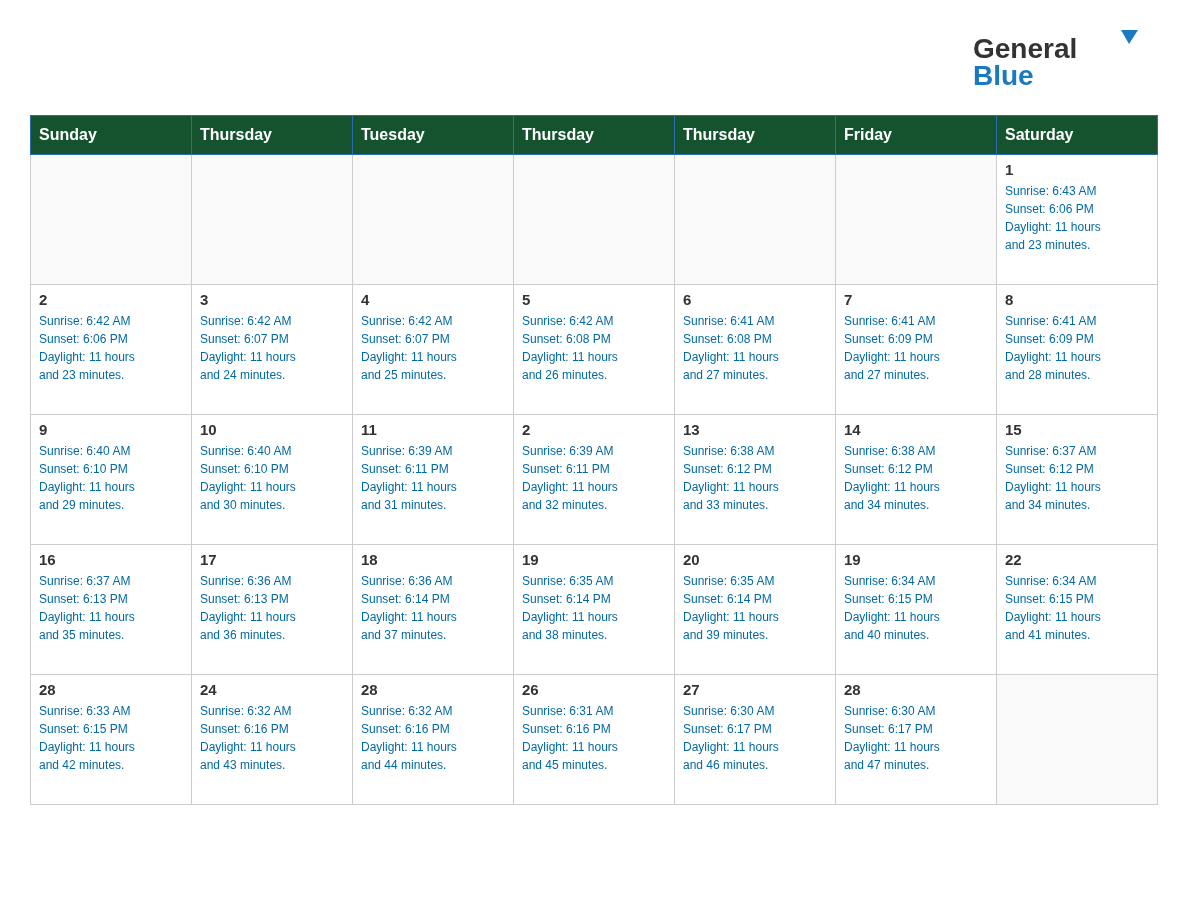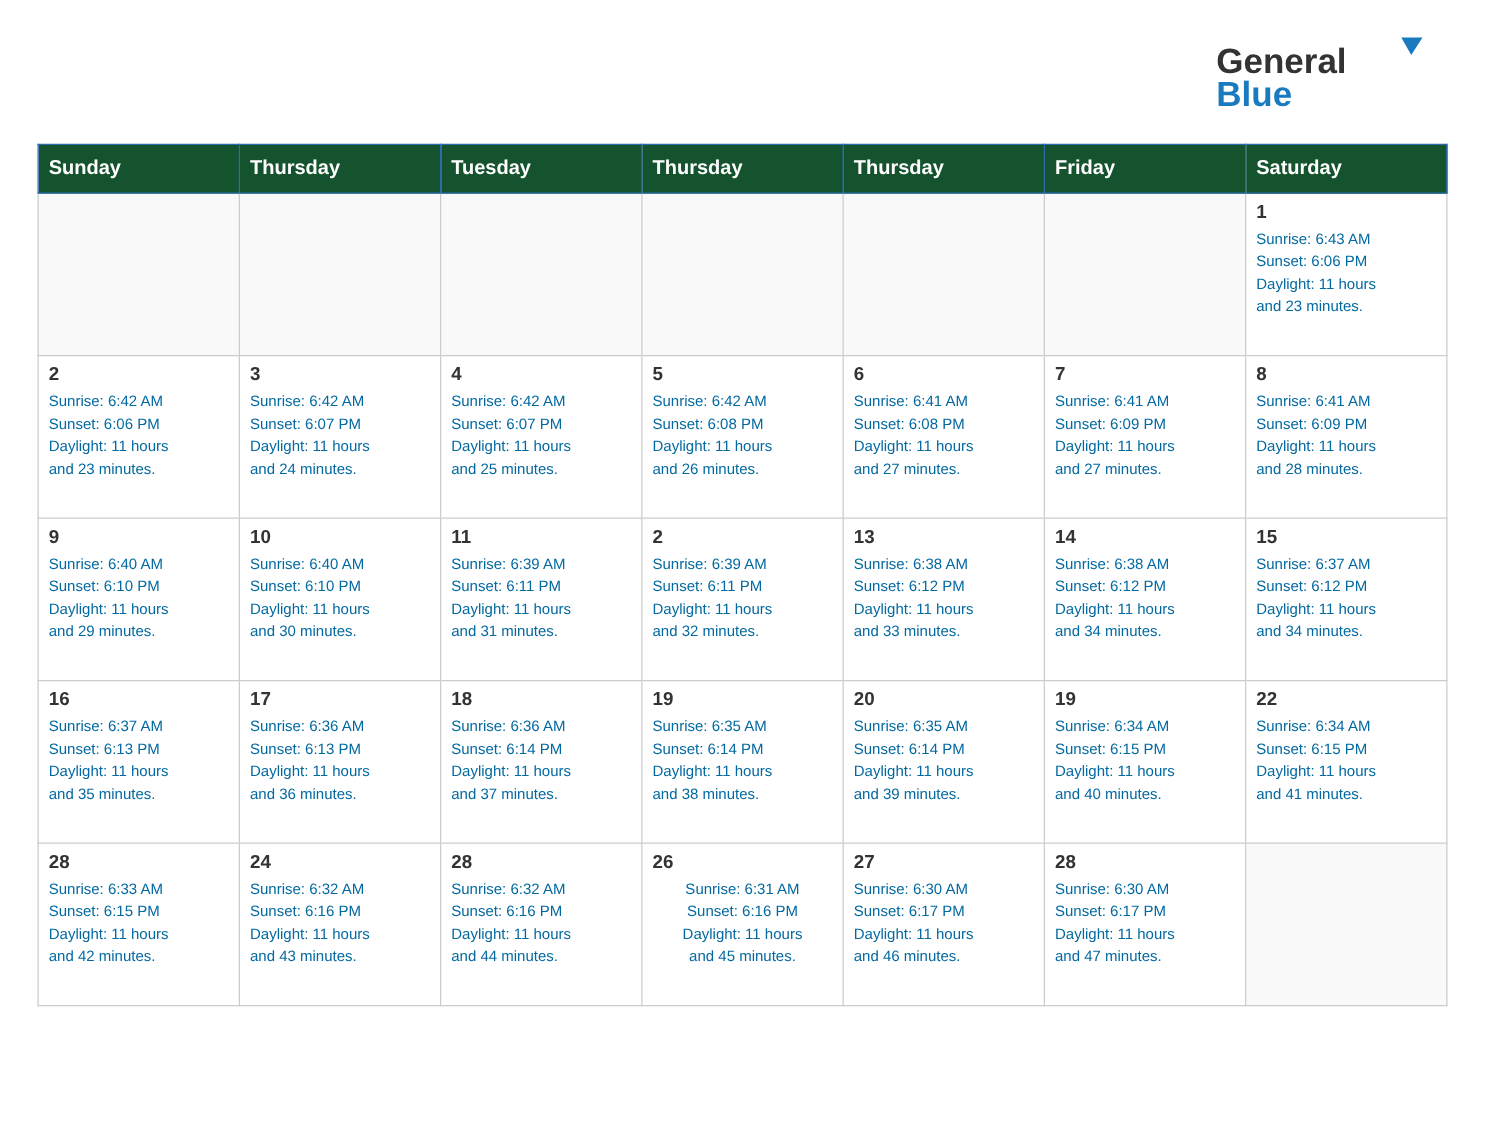--- a/index.html
+++ b/index.html
@@ -296,21 +296,21 @@
         </td>
         <td>
           <span class="day-num">28</span>
           <div class="day-info" style="white-space: pre-line;">Sunrise: 6:32 AM
 Sunset: 6:16 PM
 Daylight: 11 hours
 and 44 minutes.</div>
         </td>
         <td>
           <span class="day-num">26</span>
-          <div class="day-info" style="white-space: pre-line; text-align: center;">Sunrise: 6:31 AM
+          <div class="day-info" style="white-space: pre-line;">Sunrise: 6:31 AM
 Sunset: 6:16 PM
 Daylight: 11 hours
 and 45 minutes.</div>
         </td>
         <td>
           <span class="day-num">27</span>
           <div class="day-info" style="white-space: pre-line;">Sunrise: 6:30 AM
 Sunset: 6:17 PM
 Daylight: 11 hours
 and 46 minutes.</div>

